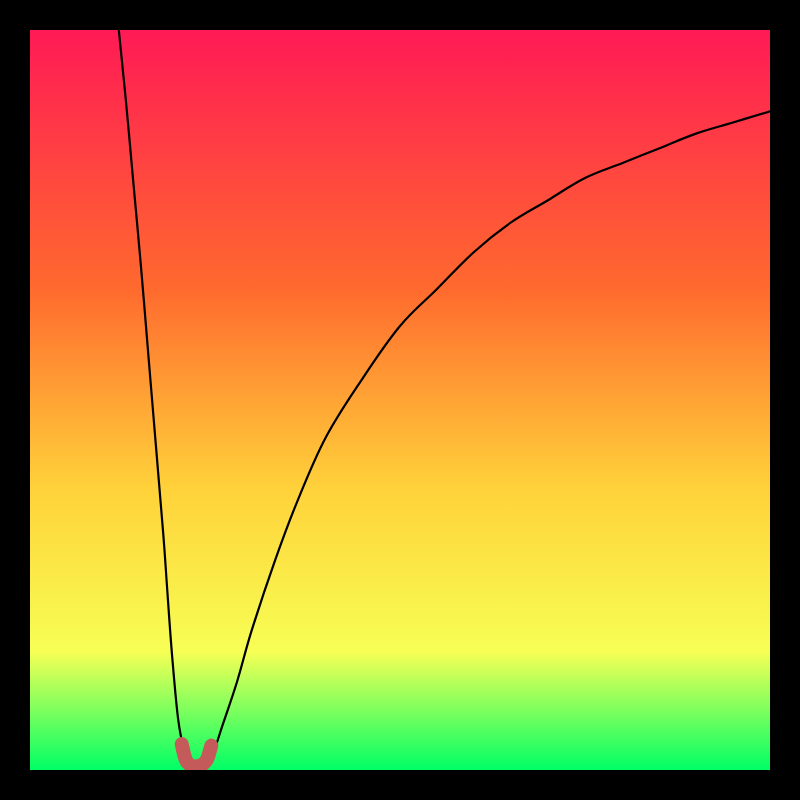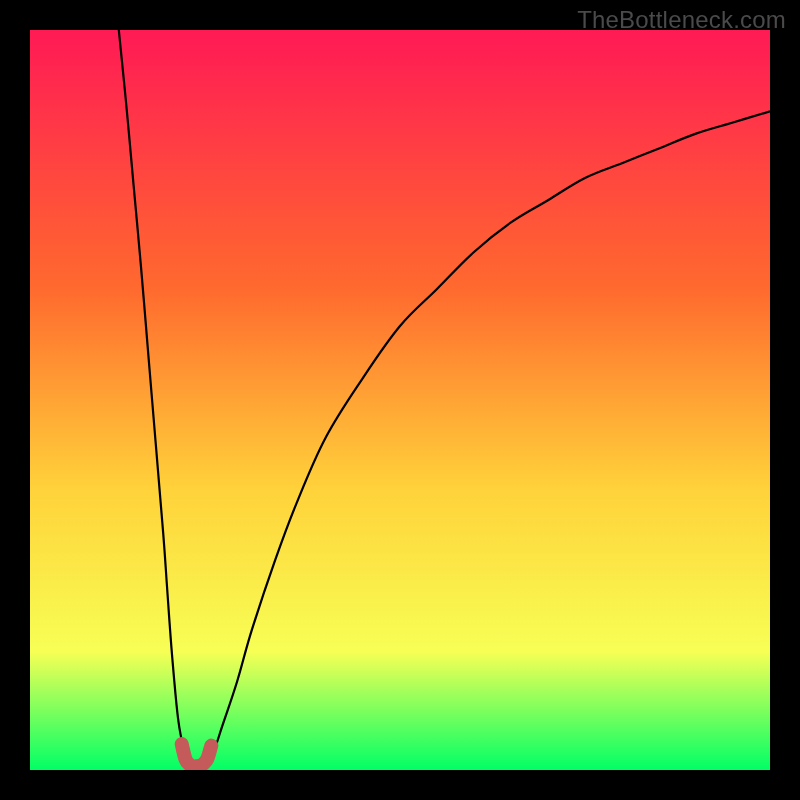--- a/index.html
+++ b/index.html
@@ -38,21 +38,20 @@
     inset: 0;
     width: 100%;
     height: 100%;
   }
 </style>
 </head>
 <body>
 
 <div class="frame">
 
-  <div class="watermark">TheBottleneck.com</div>
 
   <div class="plot-area">
     <svg class="gradient-bg" viewBox="0 0 740 740" preserveAspectRatio="none">
       <defs>
         <linearGradient id="bg-grad" x1="0" y1="0" x2="0" y2="1">
           <stop id="g0" offset="0%" stop-color="#ff1a55"></stop>
           <stop id="g1" offset="35%" stop-color="#ff6a2e"></stop>
           <stop id="g2" offset="62%" stop-color="#ffd23a"></stop>
           <stop id="g3" offset="84%" stop-color="#f7ff55"></stop>
           <stop id="g4" offset="100%" stop-color="#00ff66"></stop>

